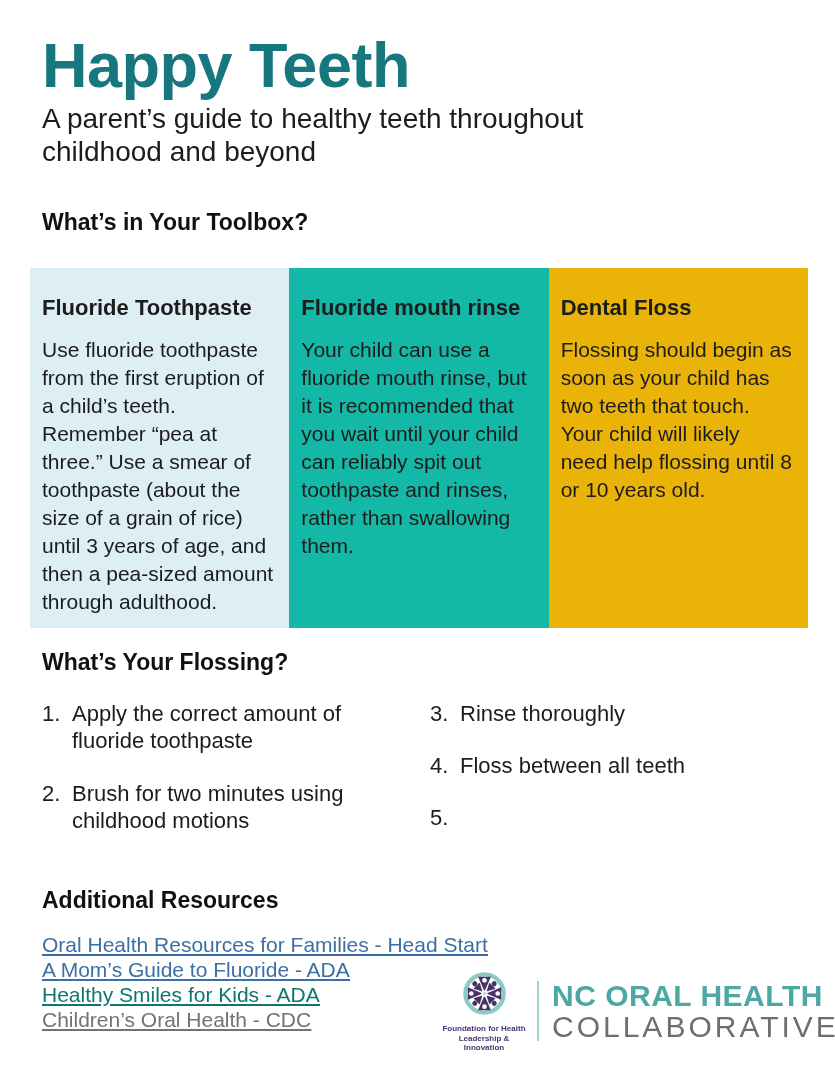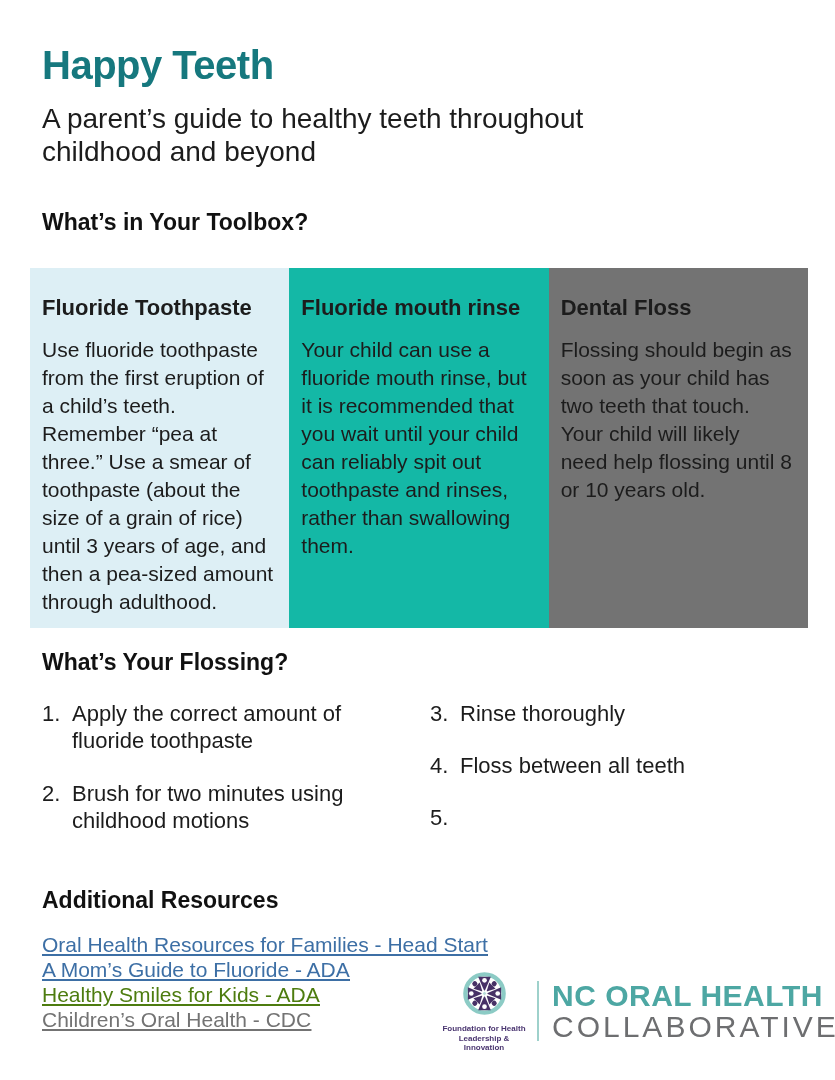--- a/index.html
+++ b/index.html
@@ -5,21 +5,21 @@
   * { margin:0; padding:0; box-sizing:border-box; }
   html,body { background:#ffffff; }
   body {
     width:835px; height:1080px;
     position:relative; overflow:hidden;
     font-family:"Liberation Sans", sans-serif;
     color:#1c1c1c;
   }
   .page-title {
     margin:34px 0 0 42px;
-    font-size:40px; font-weight:bold; line-height:62px;
+    font-size:63px; font-weight:bold; line-height:62px;
     letter-spacing:-0.5px;
   }
   .page-subtitle {
     margin:6px 0 0 42px;
     font-size:28px; line-height:33px;
     max-width:660px;
   }
   .section-heading {
     margin-left:42px;
     font-size:23px; font-weight:bold; line-height:40px;
@@ -102,21 +102,21 @@
 
 <div class="cards">
   <div class="card" style="background-color: rgb(221, 239, 245);">
     <div class="card-title">Fluoride Toothpaste</div>
     <div class="card-body">Use fluoride toothpaste from the first eruption of a child’s teeth. Remember “pea at three.” Use a smear of toothpaste (about the size of a grain of rice) until 3 years of age, and then a pea-sized amount through adulthood.</div>
   </div>
   <div class="card" style="background-color: #14b8a6;">
     <div class="card-title">Fluoride mouth rinse</div>
     <div class="card-body">Your child can use a fluoride mouth rinse, but it is recommended that you wait until your child can reliably spit out toothpaste and rinses, rather than swallowing them.</div>
   </div>
-  <div class="card" style="background-color: #737373;">
+  <div class="card" style="background-color: #eab308;">
     <div class="card-title">Dental Floss</div>
     <div class="card-body">Flossing should begin as soon as your child has two teeth that touch. Your child will likely need help flossing until 8 or 10 years old.</div>
   </div>
 </div>
 
 <h2 class="section-heading routine-heading">What’s Your Flossing?</h2>
 
 <div class="routine-cols">
   <div class="routine-col-left">
     <div class="step">
@@ -141,21 +141,21 @@
       <span class="step-num">5.</span>
     </div>
   </div>
 </div>
 
 <h2 class="section-heading resources-heading">Additional Resources</h2>
 
 <div class="links">
   <a class="resource-link" style="color: rgb(61, 111, 165);">Oral Health Resources for Families - Head Start</a>
   <a class="resource-link" style="color: rgb(61, 111, 165);">A Mom’s Guide to Fluoride - ADA</a>
-  <a class="resource-link" style="color: #4d7c0f;">Healthy Smiles for Kids - ADA</a>
+  <a class="resource-link" style="color: #0f766e;">Healthy Smiles for Kids - ADA</a>
   <a class="resource-link" style="color: #737373;">Children’s Oral Health - CDC</a>
 </div>
 
 <div class="logo">
   <div class="emblem-col">
     <span>
       <svg width="47" height="47" viewBox="0 0 48 48">
         <circle cx="24" cy="24" r="19.5" fill="#ffffff" stroke="#8ccbc5" stroke-width="4.5"></circle>
         <g fill="#473166">
           <g>

